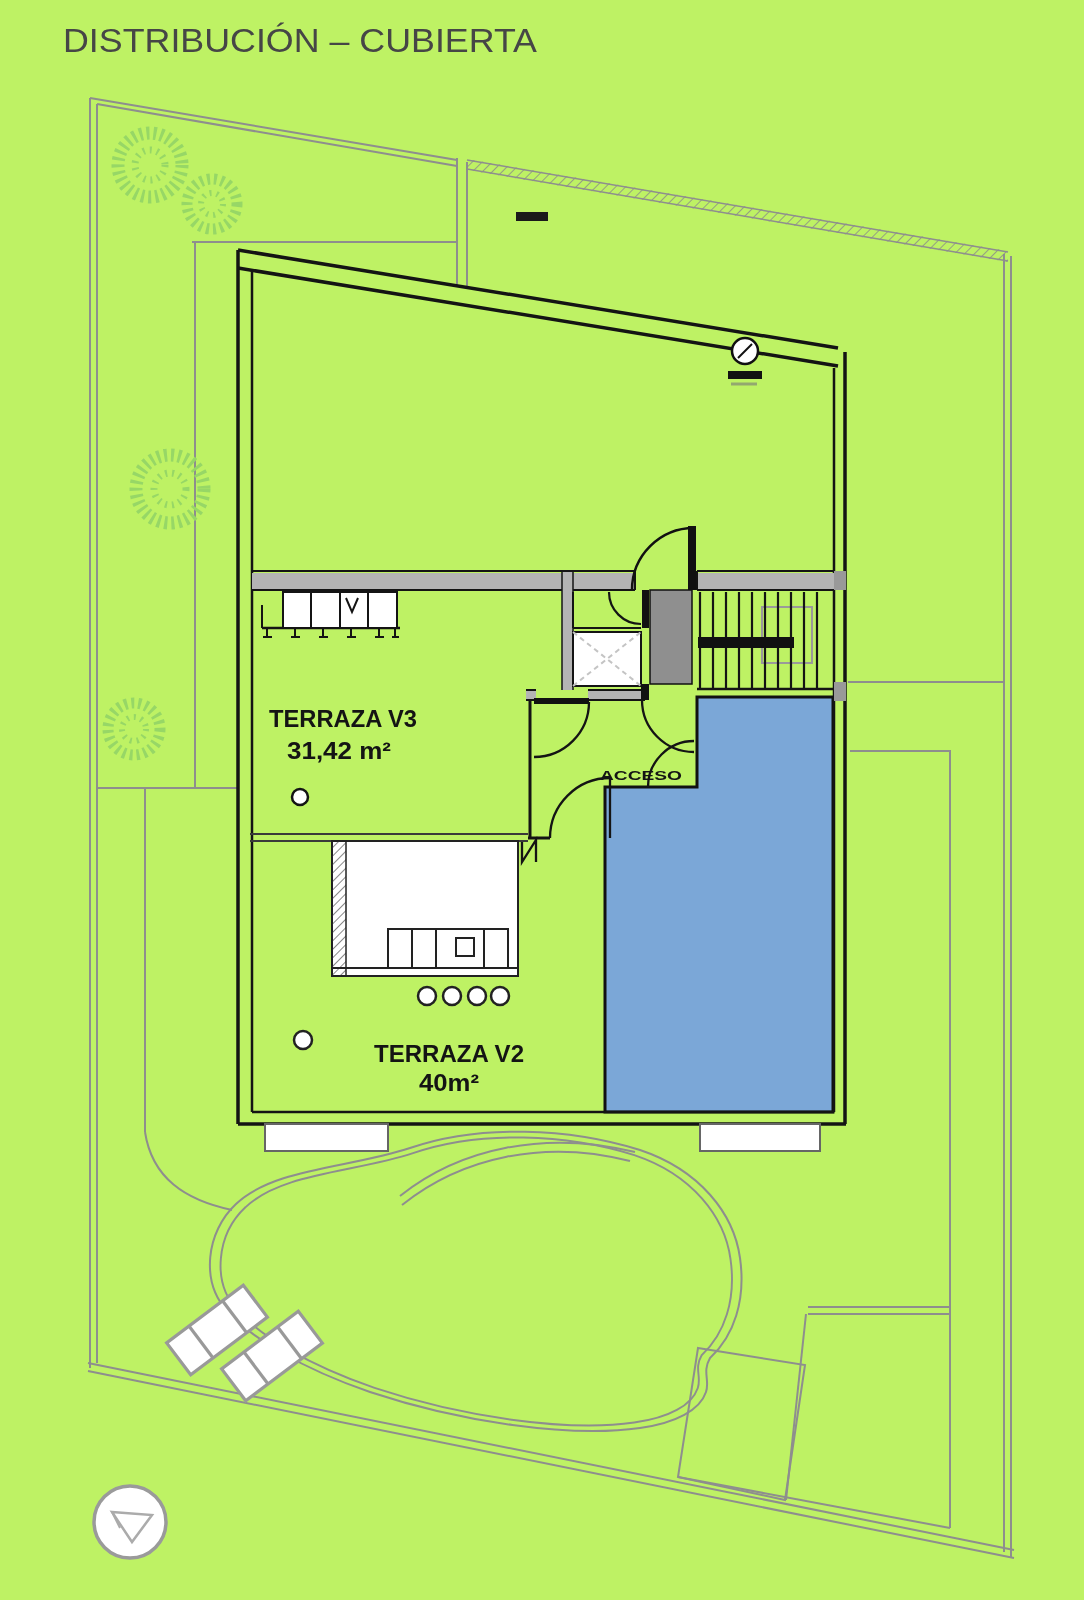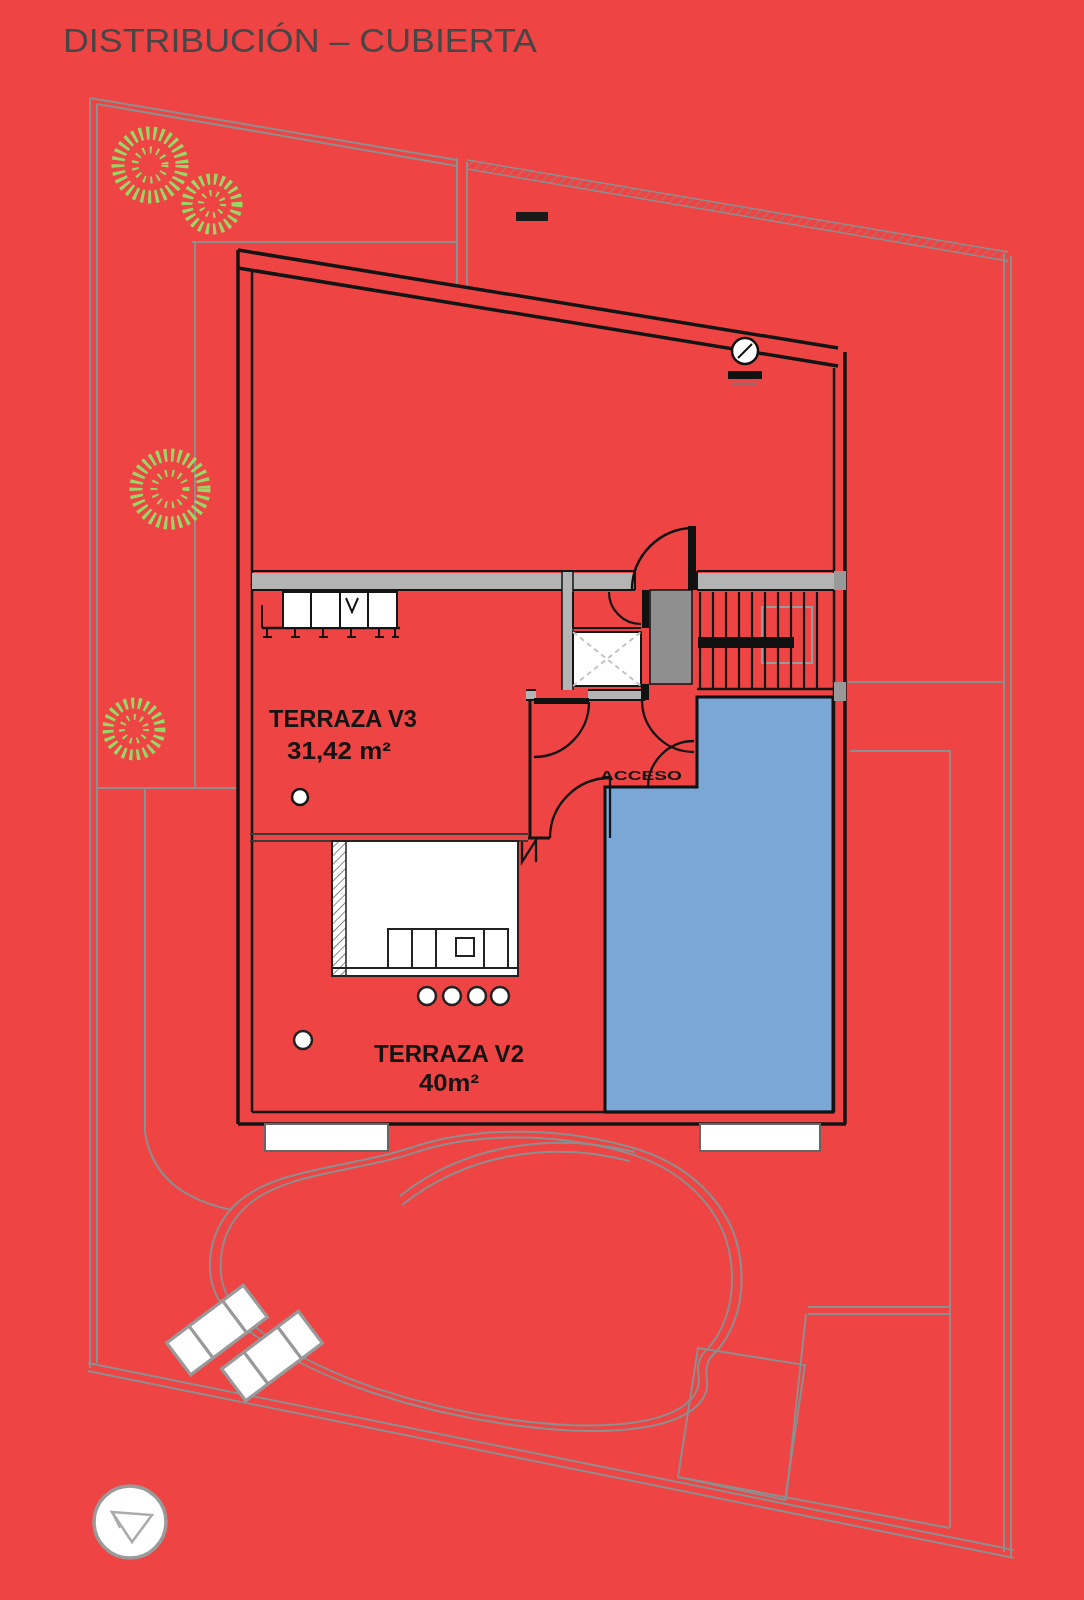--- a/index.html
+++ b/index.html
@@ -1,16 +1,16 @@
 <!DOCTYPE html>
 <html><head>
 <meta charset="utf-8">
 <style>
   html,body{margin:0;padding:0;background:#ffffff;}
-  .sheet{position:relative;width:1084px;height:1600px;background:#ef4444;overflow:hidden;
+  .sheet{position:relative;width:1084px;height:1600px;background:#bef264;overflow:hidden;
          font-family:"Liberation Sans",sans-serif;}
   svg{display:block}
   text{font-family:"Liberation Sans",sans-serif;}
   .room-label{font-weight:700;fill:#141414;}
   .title-text{fill:#464646;font-weight:400;}
   .tiny-label{font-weight:700;fill:#141414;}
 </style>
 </head>
 <body>
 

